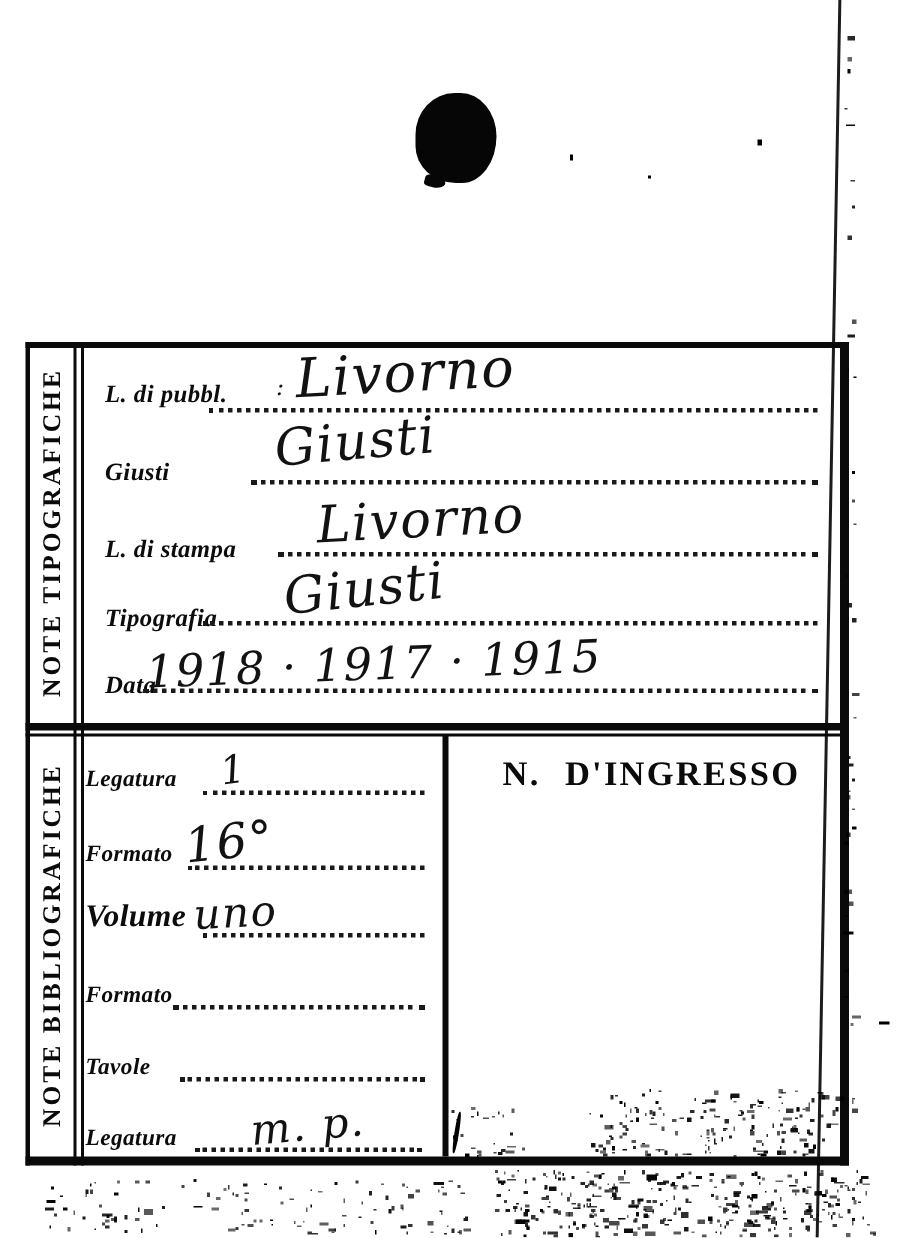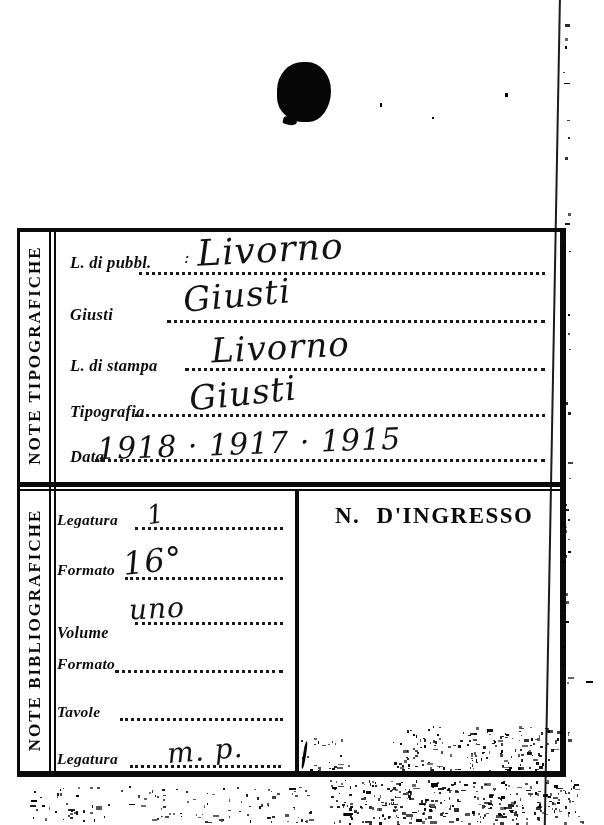--- a/index.html
+++ b/index.html
@@ -87,21 +87,21 @@
     <span class="hand" style="left:80px;top:198px;font-size:30px;transform:rotate(-2deg)">1918 · 1917 · 1915</span>
 
     <span class="flabel" style="left:40px;top:283px;font-size:15.5px">Legatura</span>
     <span class="dots" style="left:118px;top:299px;width:148px"></span>
     <span class="hand" style="left:130px;top:271px;font-size:26px;transform:rotate(-8deg)">1</span>
 
     <span class="flabel" style="left:40px;top:333px;font-size:15.5px">Formato</span>
     <span class="dots" style="left:108px;top:349px;width:158px"></span>
     <span class="hand" style="left:106px;top:314px;font-size:32px;transform:rotate(-6deg)">16°</span>
 
-    <span class="flabel" style="left:40px;top:396px;font-size:16px">Volume</span>
+    <span class="flabel" style="left:40px;top:370px;font-size:21px">Volume</span>
     <span class="dots" style="left:118px;top:394px;width:148px"></span>
     <span class="hand" style="left:112px;top:364px;font-size:28px;transform:rotate(-3deg)">uno</span>
 
     <span class="flabel" style="left:40px;top:427px;font-size:15.5px">Formato</span>
     <span class="dots" style="left:98px;top:442px;width:168px"></span>
     <span class="hand" style="left:120px;top:420px;font-size:24px"></span>
 
     <span class="flabel" style="left:40px;top:475px;font-size:15.5px">Tavole</span>
     <span class="dots" style="left:103px;top:490px;width:163px"></span>
     <span class="hand" style="left:140px;top:468px;font-size:24px"></span>

